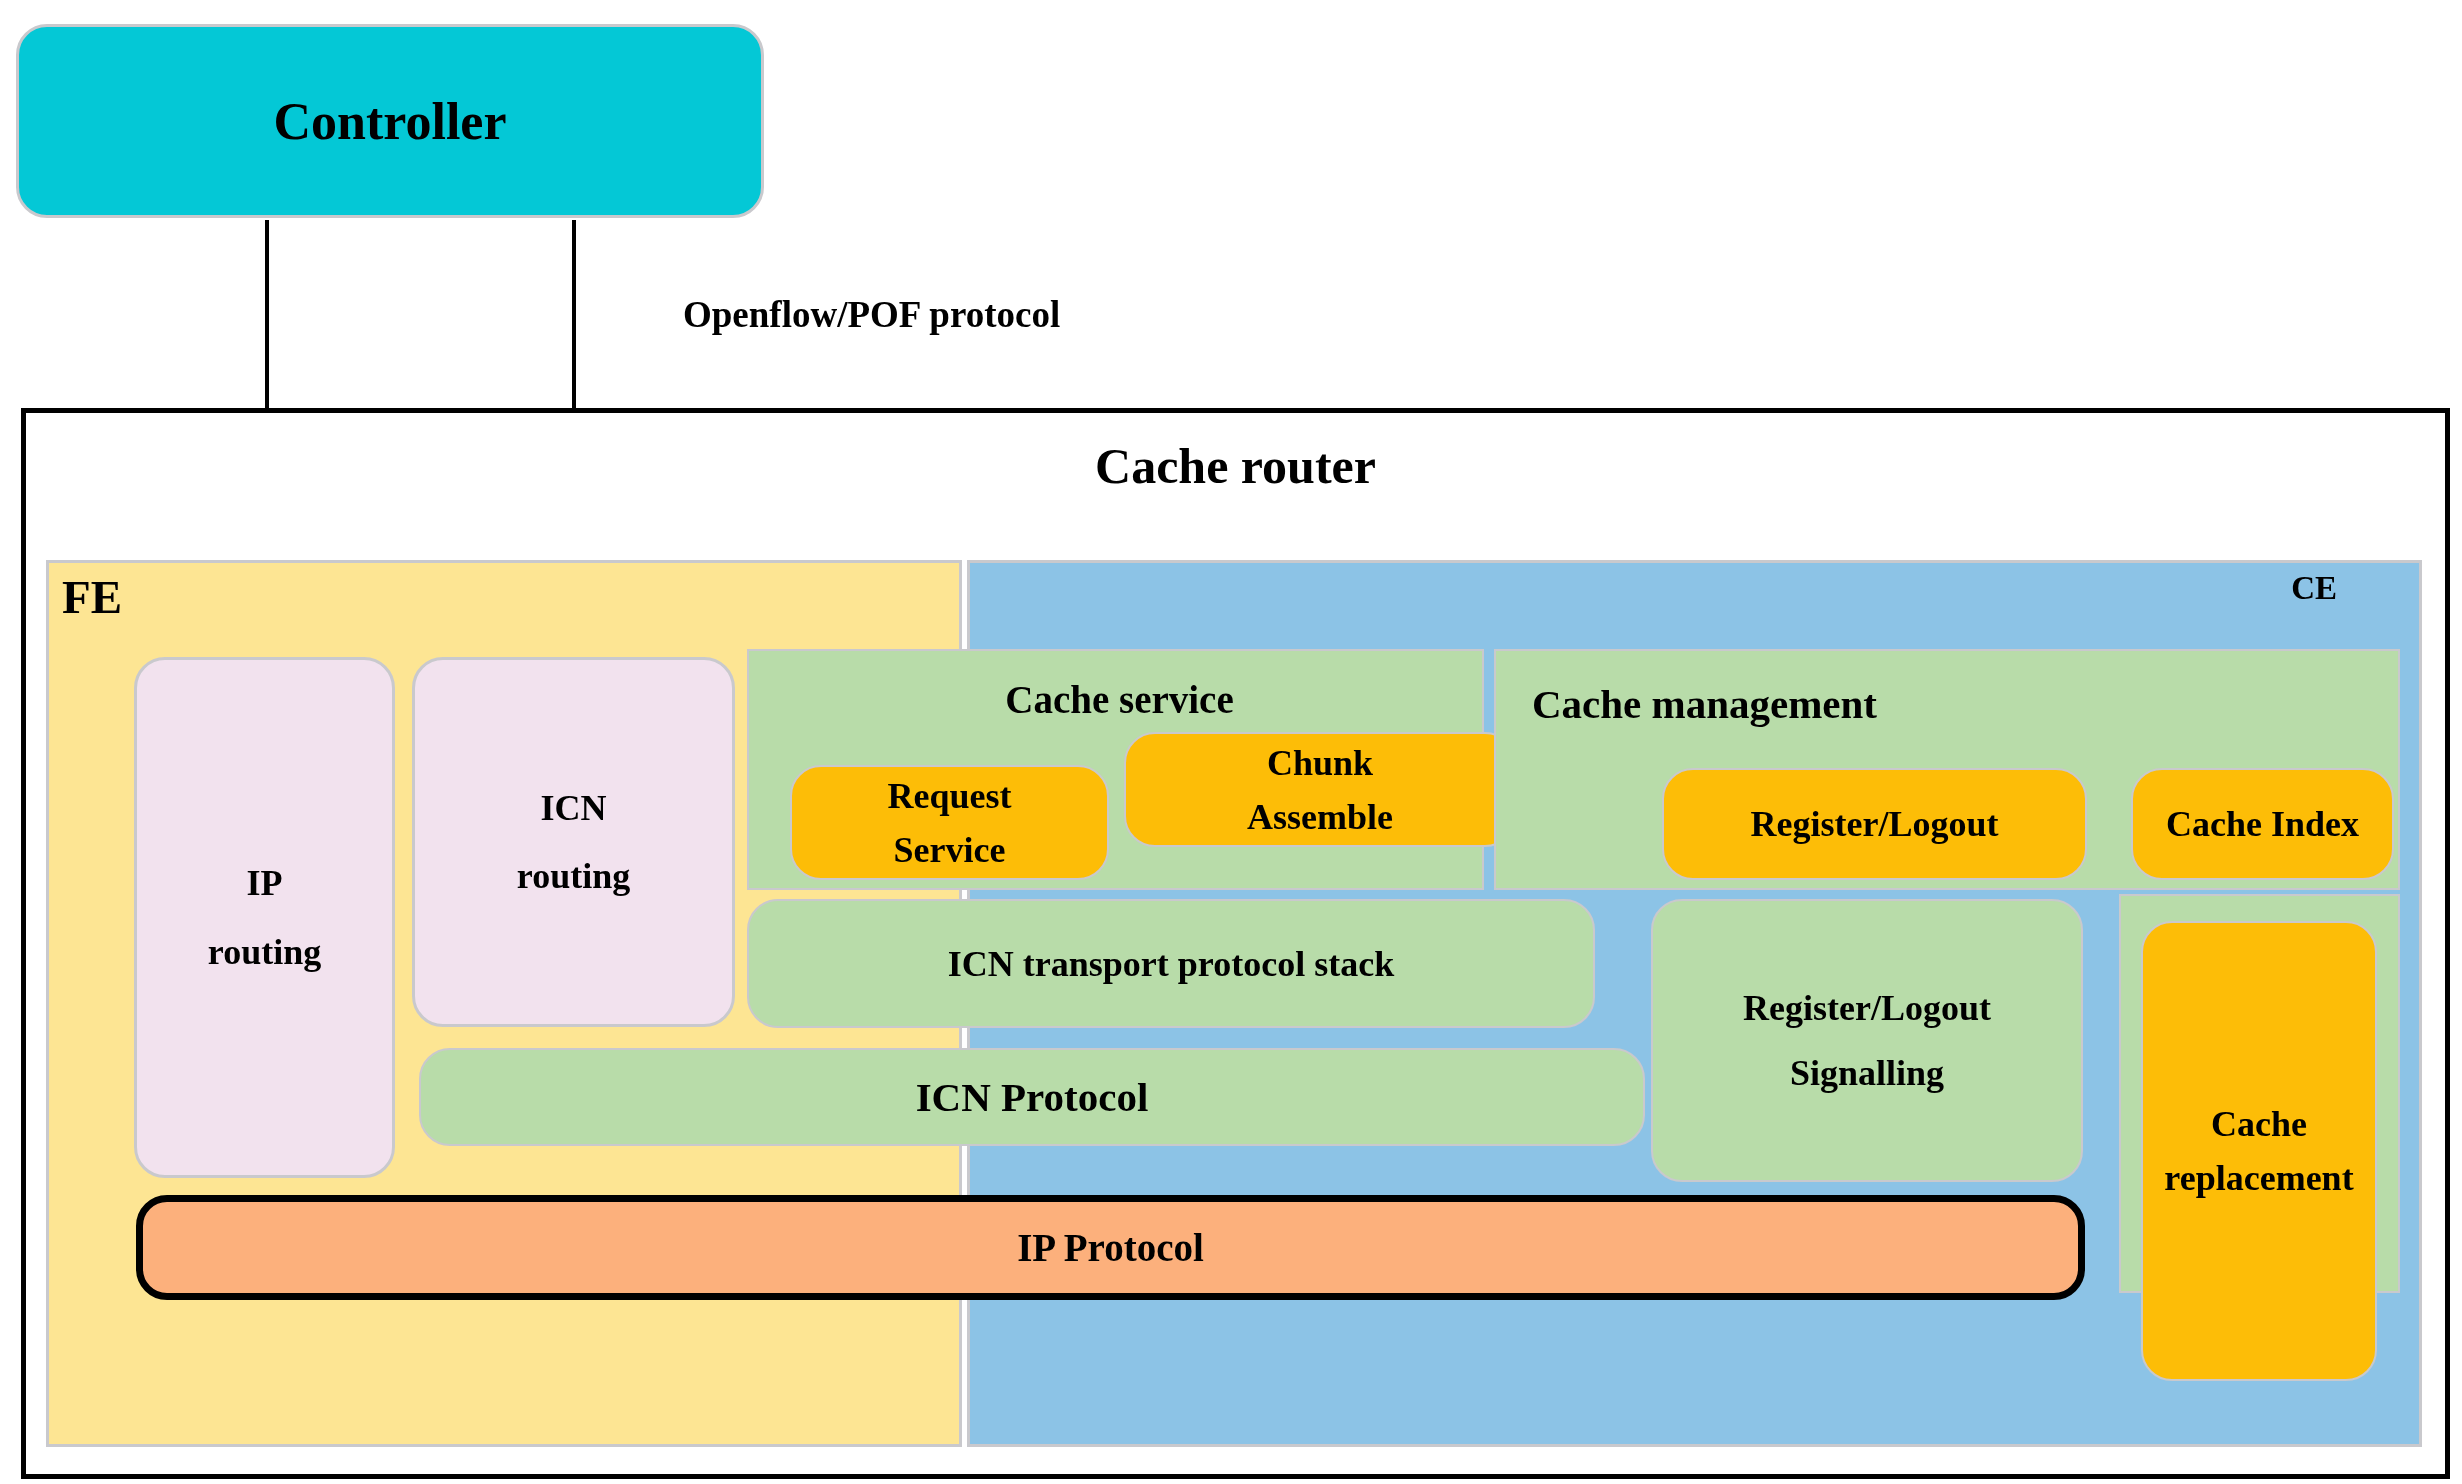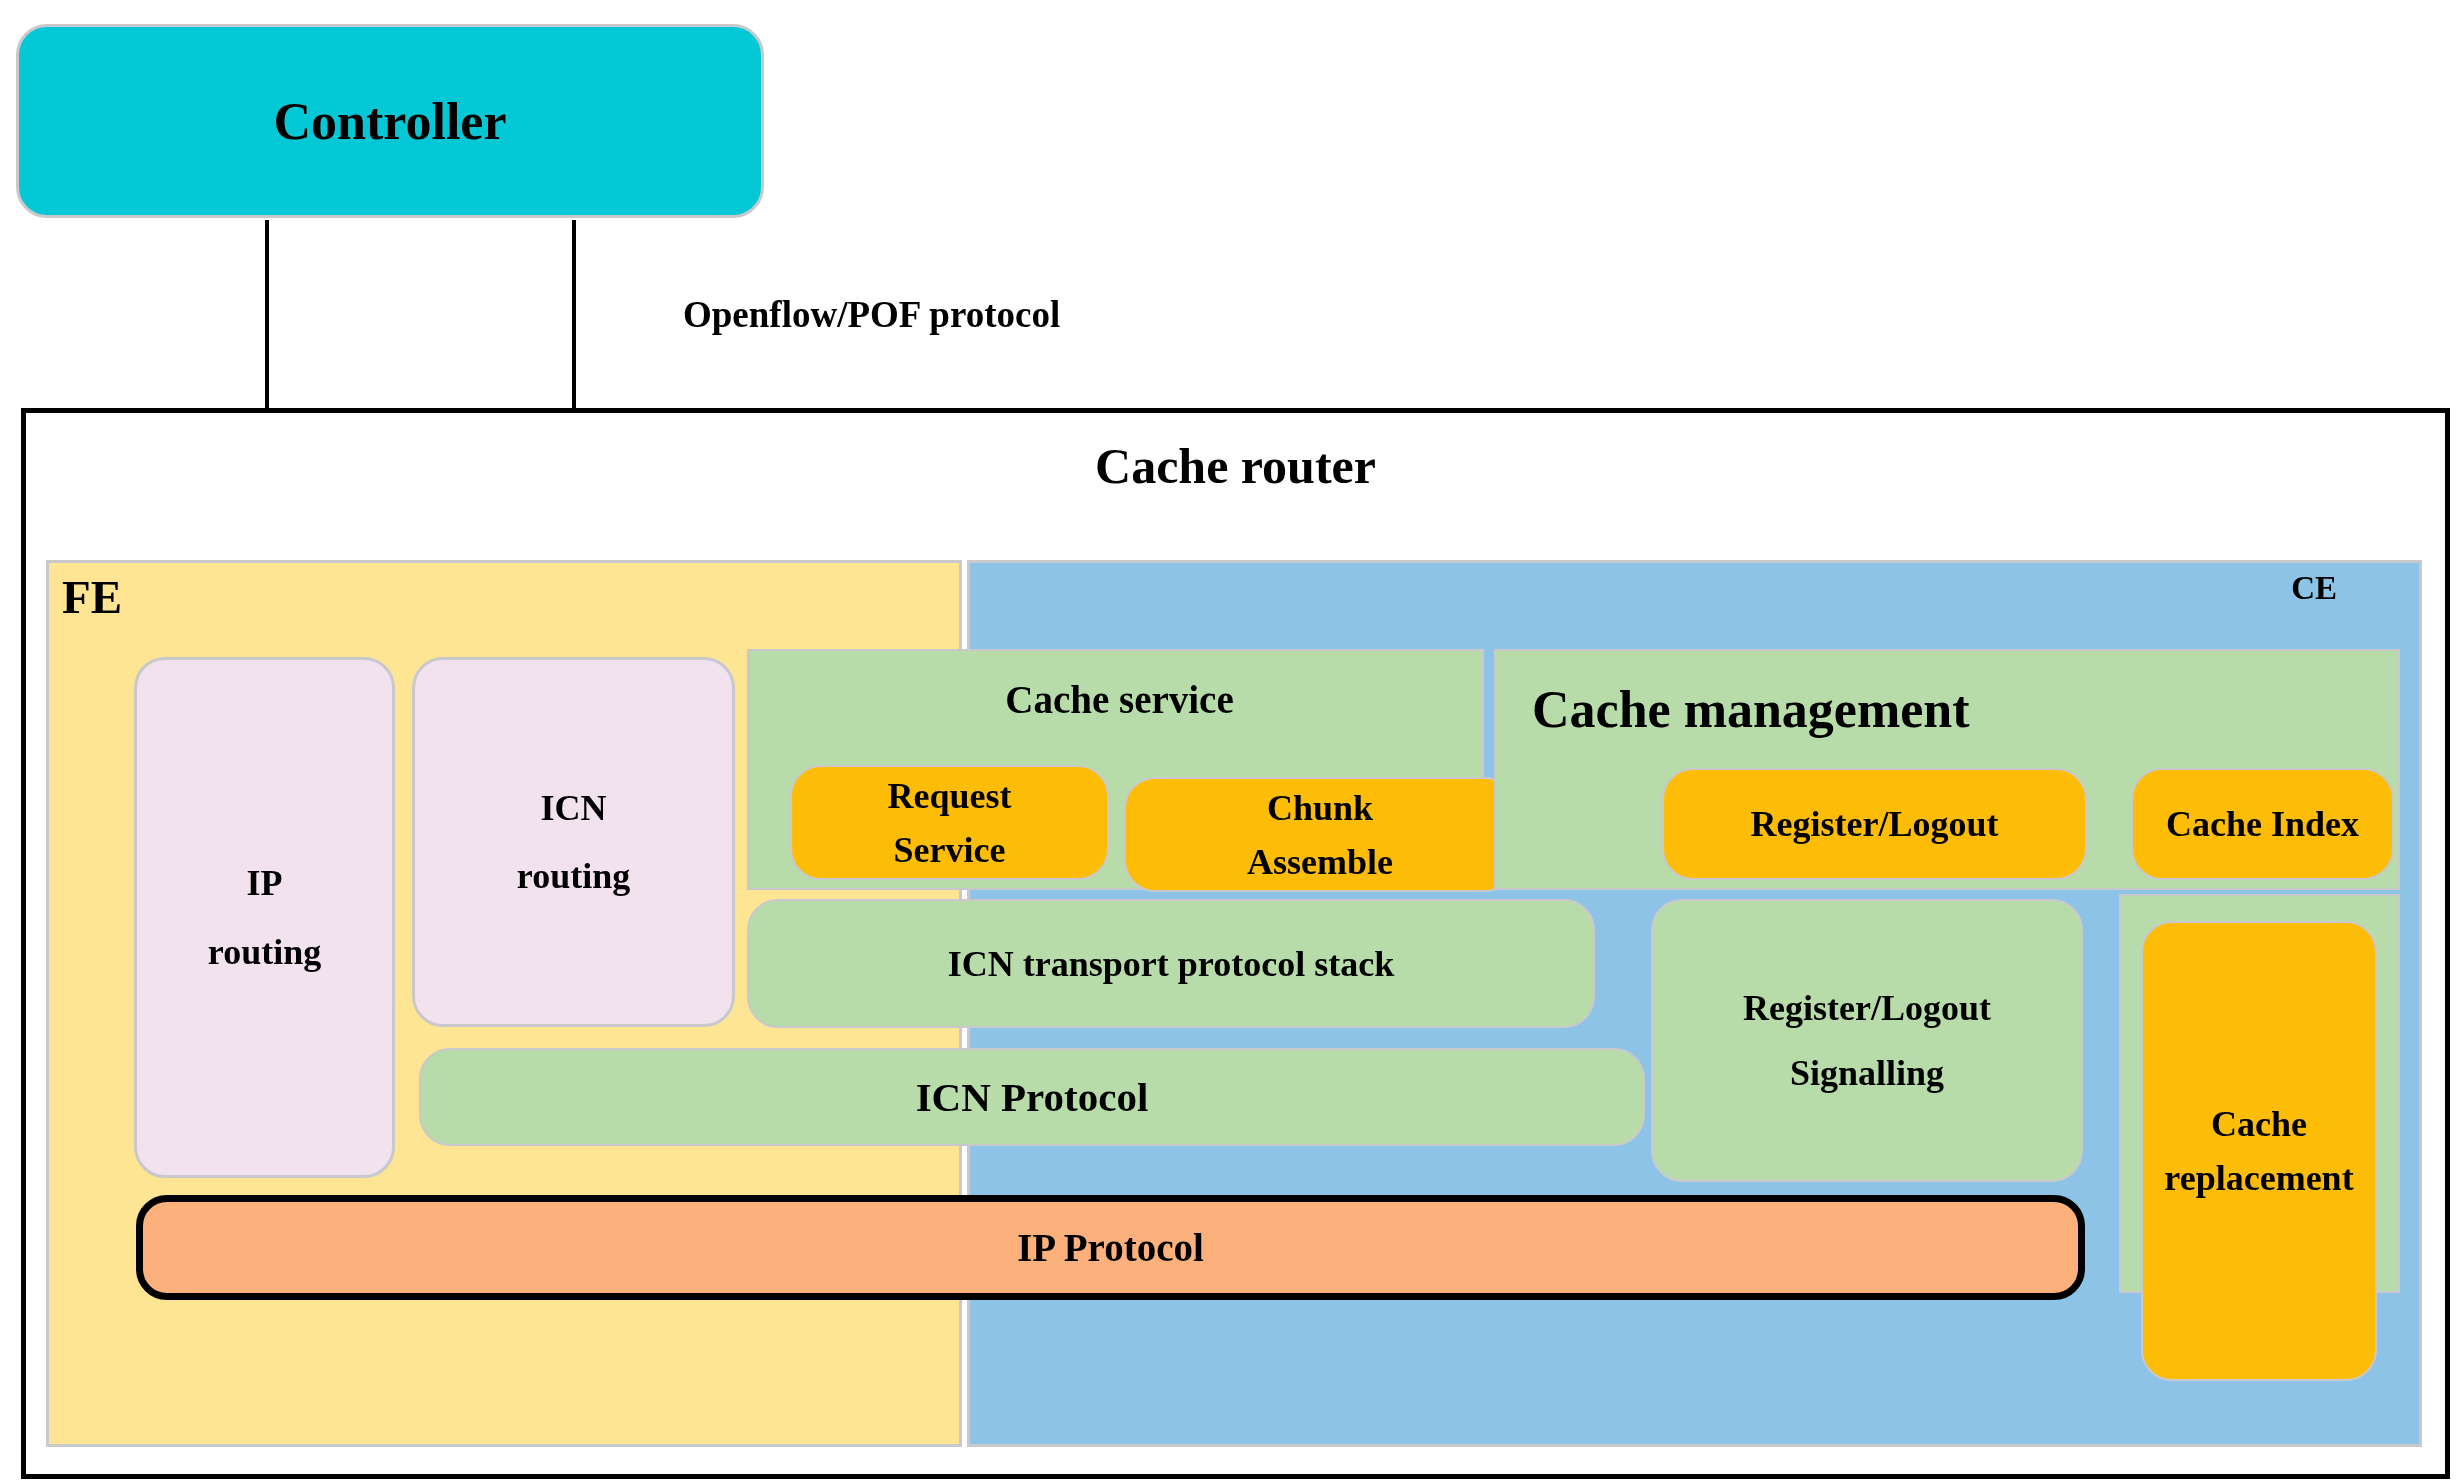--- a/index.html
+++ b/index.html
@@ -39,24 +39,24 @@
   .ip-routing{left:134px; top:657px; width:261px; height:521px;}
   .icn-routing{left:412px; top:657px; width:323px; height:370px;}
 
   .greenbox{background:var(--green-fill); border:2.4px solid var(--box-border);}
   .orangebox{background:var(--orange-fill); border:2.4px solid var(--box-border);
     font-size:36px; line-height:1.5;}
 
   .cache-service{left:747px; top:649px; width:737px; height:241px;padding-left:8px;}
   .cache-service .sec-title{margin-top:26px; text-align:center; font-size:39px;}
   .request-service{left:790px; top:765px; width:319px; height:115px;}
-  .chunk-assemble{left:1124px; top:777px; width:392px; height:115px;}
+  .chunk-assemble{left:1124px; top:732px; width:392px; height:115px;}
 
   .cache-mgmt{left:1494px; top:649px; width:906px; height:241px;}
-  .cache-mgmt .sec-title{margin:29px 0 15px 36px; font-size:52px;}
+  .cache-mgmt .sec-title{margin:29px 0 15px 36px; font-size:41px;}
   .register-logout{left:1662px; top:768px; width:425px; height:112px;}
   .cache-index{left:2131px; top:768px; width:263px; height:112px;}
 
   .icn-transport{left:747px; top:899px; width:848px; height:129px; font-size:36px;align-items:center;}
   .rl-signalling{left:1651px; top:899px; width:432px; height:283px;
     font-size:36px; line-height:1.8;}
   .icn-proto{left:419px; top:1048px; width:1226px; height:98px; font-size:41px;}
 
   .replace-wrap{left:2119px; top:894px; width:281px; height:399px;}
   .cache-replacement{left:2141px; top:921px; width:236px; height:460px; line-height:1.5;}

